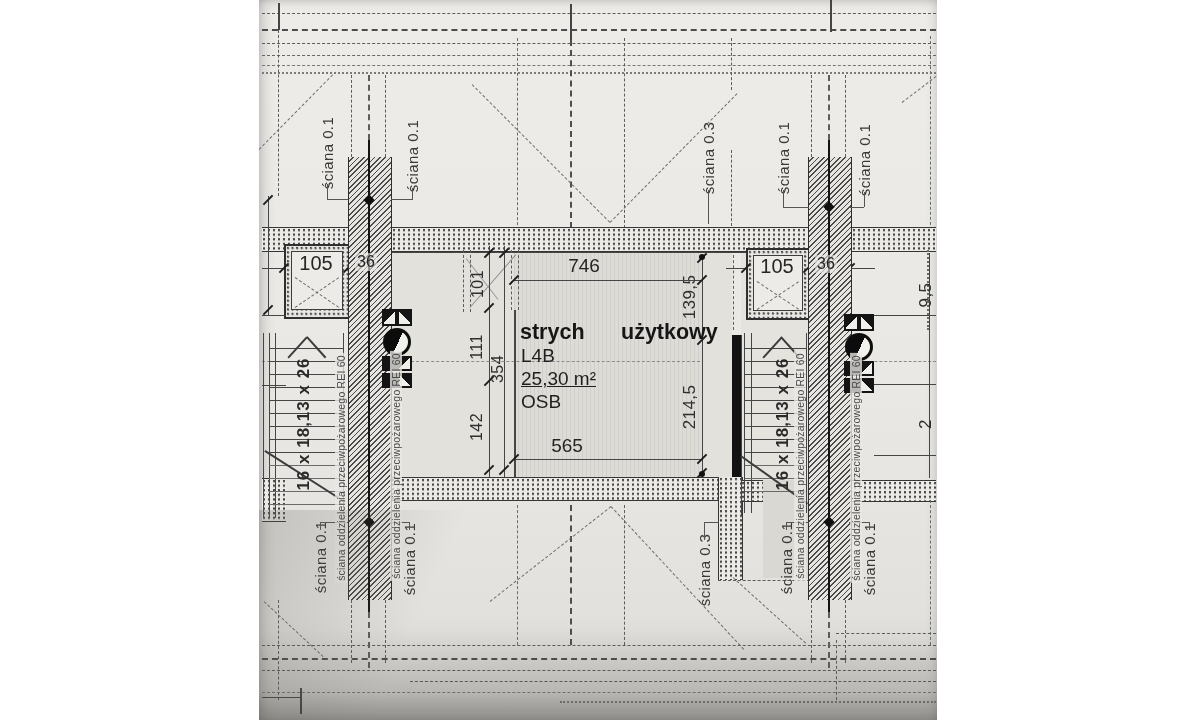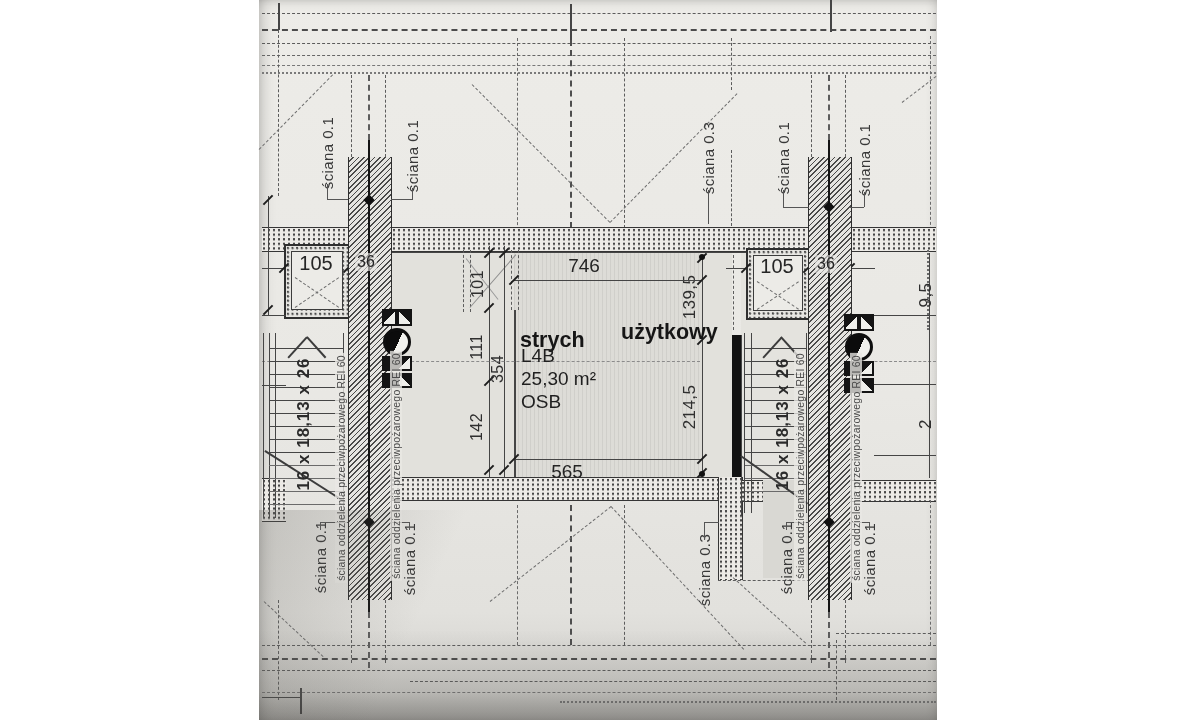--- a/index.html
+++ b/index.html
@@ -162,21 +162,21 @@
   <div class="vtext dimv" style="left:690px;top:297px;font-size:17px;">139,5</div>
   <div class="vtext dimv" style="left:690px;top:407px;font-size:17px;">214,5</div>
 
   <div class="hl" style="left:514px;top:280px;width:188px;height:1.1px;"></div>
   <div class="tick" style="left:514px;top:280px;"></div>
   <div class="tick" style="left:702px;top:280px;"></div>
   <div class="dimh" style="left:584px;top:266px;">746</div>
   <div class="hl" style="left:514px;top:459px;width:188px;height:1.1px;"></div>
   <div class="tick" style="left:514px;top:459px;"></div>
   <div class="tick" style="left:702px;top:459px;"></div>
-  <div class="dimh" style="left:567px;top:472px;">565</div>
+  <div class="dimh" style="left:567px;top:446px;">565</div>
 
   <div class="dimh walllbl" style="left:366px;top:262px;font-size:16px;">36</div>
   <div class="dimh walllbl" style="left:826px;top:264px;font-size:16px;">36</div>
 
   <div class="hd" style="left:391px;top:361px;width:309px;border-top-color:#8b8b8b;"></div>
   <div class="hd" style="left:855px;top:361px;width:81px;border-top-color:#8b8b8b;"></div>
   <div class="hd" style="left:262px;top:361px;width:24px;border-top-color:#8b8b8b;"></div>
 
   <div class="abs" style="left:732px;top:335px;width:9px;height:142px;background:#121212;"></div>
   <div class="vl" style="left:741px;top:335px;height:180px;"></div>
@@ -191,24 +191,24 @@
   <div class="tick" style="left:268px;top:200px;"></div>
   <div class="tick" style="left:268px;top:310px;"></div>
 
   <div class="abs" style="left:900px;top:248px;width:37px;height:232px;overflow:hidden;">
     <div class="vdot" style="left:27px;top:2px;height:80px;"></div>
     <div class="vl" style="left:29px;top:5px;height:225px;width:1.1px;"></div>
     <div class="vtext dimv" style="left:26px;top:47px;font-size:17px;">9,5</div>
     <div class="vtext dimv" style="left:26px;top:176px;font-size:17px;">2</div>
   </div>
 
-  <div class="roomtxt roomname" style="left:520px;top:320px;margin-top:8px;">strych</div>
+  <div class="roomtxt roomname" style="left:520px;top:320px;">strych</div>
   <div class="roomtxt roomname" style="left:621px;top:320px;">użytkowy</div>
   <div class="roomtxt" style="left:521px;top:345px;">L4B</div>
-  <div class="roomtxt" style="left:521px;top:368px;">25,30 m²</div>
+  <div class="roomtxt" style="left:521px;top:368px;text-decoration:underline;">25,30 m²</div>
   <div class="roomtxt" style="left:521px;top:391px;">OSB</div>
 
   <div class="vl" style="left:262.5px;top:333px;height:185px;width:1px;"></div>
   <div class="vl" style="left:268.5px;top:333px;height:185px;"></div>
   <div class="vl" style="left:275px;top:333px;height:185px;width:1px;"></div>
   <div class="vl" style="left:343px;top:333px;height:185px;"></div>
   <div class="hl" style="left:269px;top:348px;width:74px;height:1px;"></div>
   <div class="hl" style="left:269px;top:361px;width:74px;height:1px;"></div>
   <div class="hl" style="left:269px;top:374px;width:74px;height:1px;"></div>
   <div class="hl" style="left:269px;top:387px;width:74px;height:1px;"></div>

